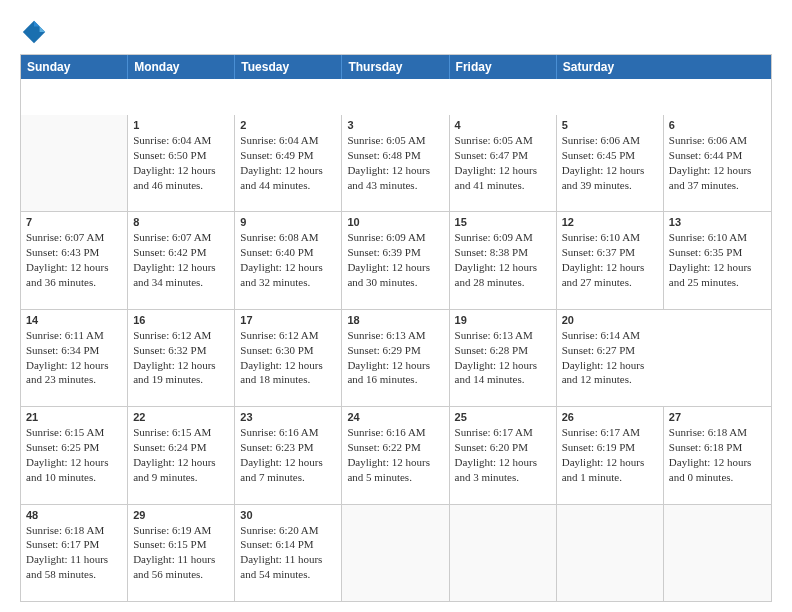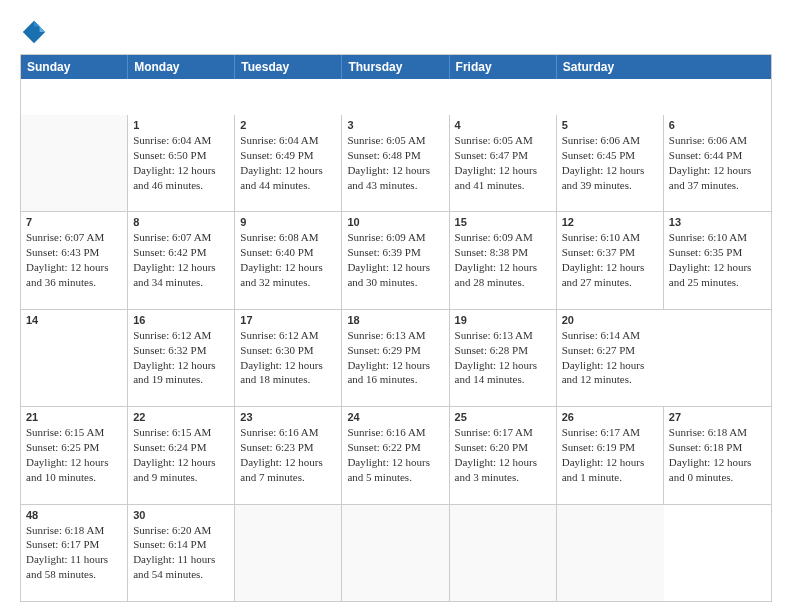--- a/index.html
+++ b/index.html
@@ -235,20 +235,24 @@
             <span class="day-num">13</span>
             <div class="cell-text">Sunrise: 6:10 AM
 Sunset: 6:35 PM
 Daylight: 12 hours
 and 25 minutes.</div>
           </div>
         </div>
         <div class="cal-row">
           <div class="cal-cell">
             <span class="day-num">14</span>
+            <div class="cell-text">Sunrise: 6:11 AM
+Sunset: 6:34 PM
+Daylight: 12 hours
+and 23 minutes.</div>
           </div>
           <div class="cal-cell">
             <span class="day-num">16</span>
             <div class="cell-text">Sunrise: 6:12 AM
 Sunset: 6:32 PM
 Daylight: 12 hours
 and 19 minutes.</div>
           </div>
           <div class="cal-cell">
             <span class="day-num">17</span>
@@ -332,20 +336,27 @@
         </div>
         <div class="cal-row">
           <div class="cal-cell">
             <span class="day-num">48</span>
             <div class="cell-text">Sunrise: 6:18 AM
 Sunset: 6:17 PM
 Daylight: 11 hours
 and 58 minutes.</div>
           </div>
           <div class="cal-cell">
+            <span class="day-num">29</span>
+            <div class="cell-text">Sunrise: 6:19 AM
+Sunset: 6:15 PM
+Daylight: 11 hours
+and 56 minutes.</div>
+          </div>
+          <div class="cal-cell">
             <span class="day-num">30</span>
             <div class="cell-text">Sunrise: 6:20 AM
 Sunset: 6:14 PM
 Daylight: 11 hours
 and 54 minutes.</div>
           </div>
           <div class="cal-cell empty"></div>
           <div class="cal-cell empty"></div>
           <div class="cal-cell empty"></div>
           <div class="cal-cell empty"></div>

